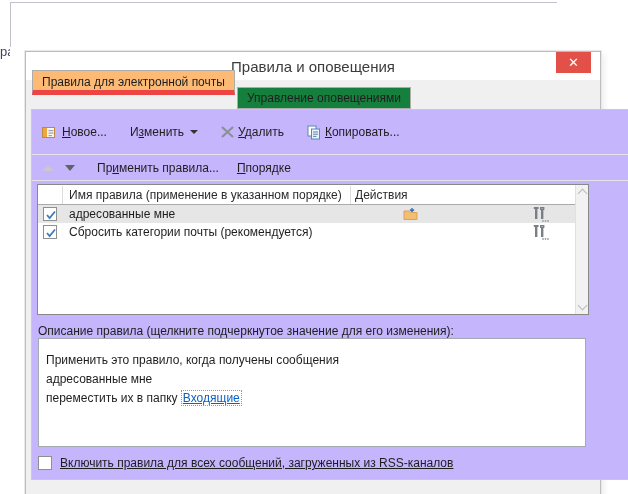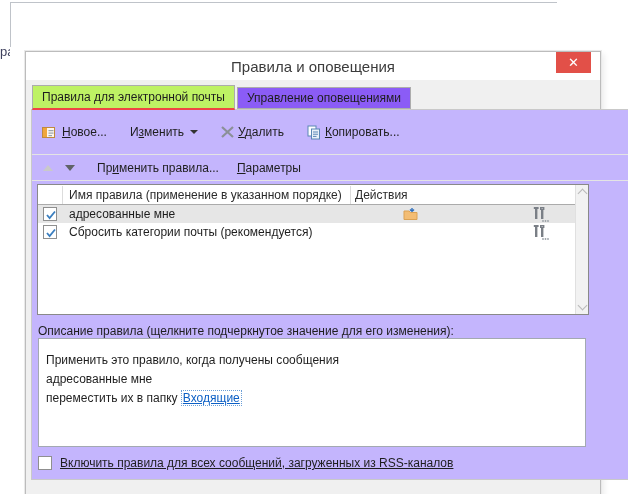--- a/index.html
+++ b/index.html
@@ -26,23 +26,23 @@
   .title { position:absolute; left:0; right:0; top:6px; text-align:center; font-size:15px; color:#3c3c3c; }
   .close-btn {
     position:absolute; right:9px; top:0; width:35px; height:21px;
     background:#e25048; color:#fff; display:flex; align-items:center; justify-content:center;
     font-size:13px; font-weight:bold; cursor:default;
   }
 
   
   .tab { position:absolute; top:35px; height:22px; line-height:21px; padding:0 9px;
          border:1px solid #acacac; background:#f0f0f0; color:#1e1e1e; }
-  .tab.active { left:6px; top:33px; height:25px; line-height:23px; background:#bef264;
-                border-bottom:2px solid #ef4444; z-index:3; }
-  .tab.inactive { left:211px; background:#8b5cf6; z-index:2; }
+  .tab.active { left:6px; top:18px; height:25px; line-height:23px; background:#fdba74;
+                border-bottom:5px solid #ef4444; z-index:3; }
+  .tab.inactive { left:211px; background:#15803d; z-index:2; }
 
   
   .tabpage { position:absolute; left:5px; top:57px; width:607px; height:371px;
              background:#c4b5fd; border:1px solid #c9c9c9; }
 
   
   .toolbar { position:absolute; left:6px; top:11px; height:22px; display:flex; align-items:center; }
   .tb-item { display:flex; align-items:center; margin-right:15px; padding:2px 4px; cursor:default; }
   .tb-item .ic { margin-right:4px; display:inline-flex; }
   .accel { text-decoration:underline; }
@@ -177,21 +177,21 @@
         <div class="arrow-btn">
           <span class="tri-up"></span>
         </div>
         <div class="arrow-btn">
           <span class="tri-down"></span>
         </div>
         <div class="rb-item">
           <span><span>Пр</span><span class="accel">и</span><span>менить правила...</span></span>
         </div>
         <div class="rb-item">
-          <span><span></span><span class="accel">П</span><span>араметры</span></span>
+          <span><span></span><span class="accel">П</span><span>порядке</span></span>
         </div>
       </div>
       <div class="tb-sep2"></div>
 
       <div class="rules-table">
         <div class="rt-header">
           <span class="rt-colsep1"></span>
           <span class="rt-colsep2"></span>
           <span class="rt-h-name">Имя правила (применение в указанном порядке)</span>
           <span class="rt-h-actions">Действия</span>

